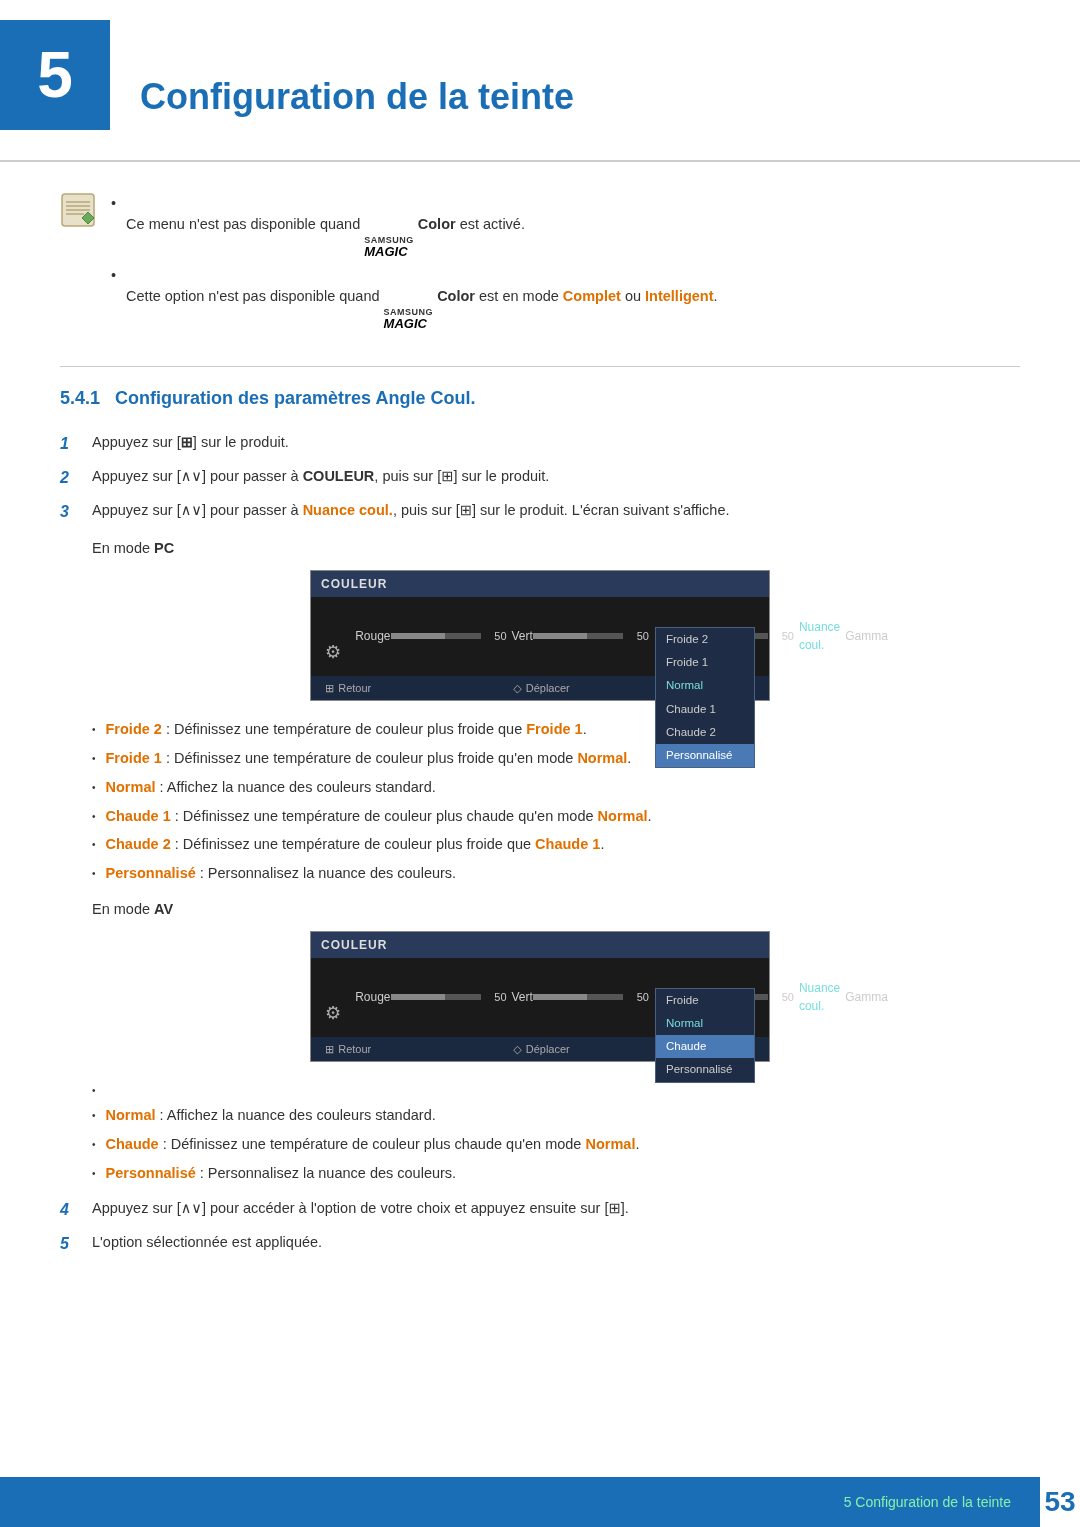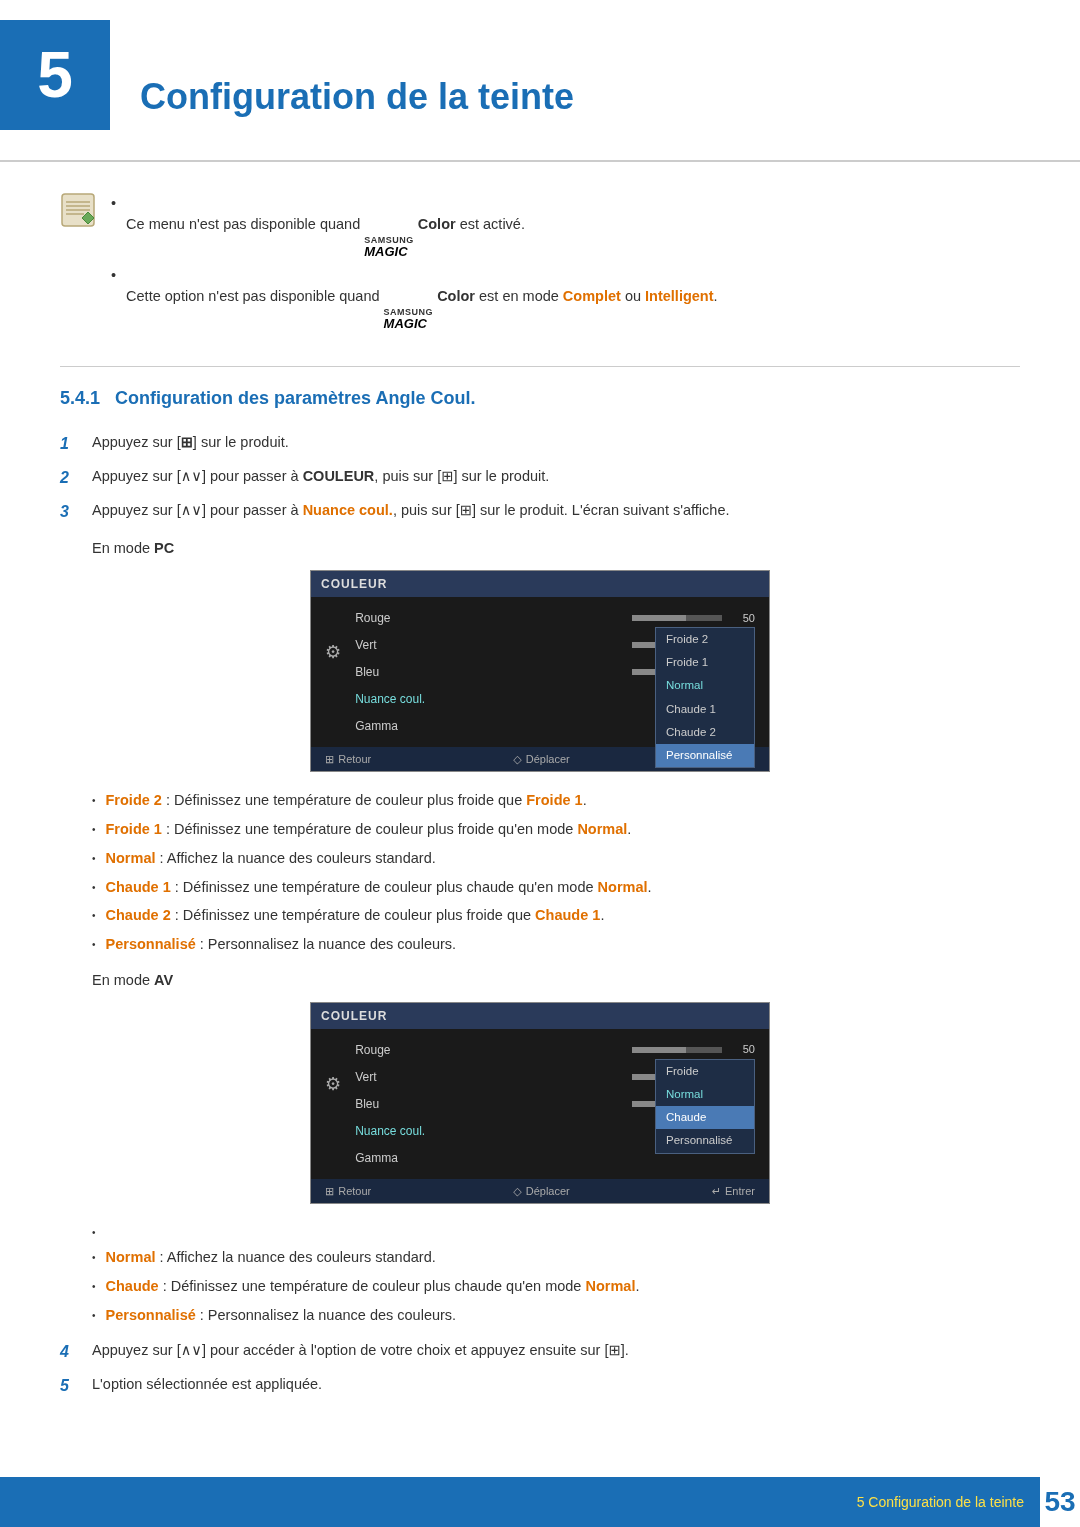--- a/index.html
+++ b/index.html
@@ -138,38 +138,38 @@
       padding-top: 4px;
     }
     .monitor-icon {
       color: #aaa;
       font-size: 18px;
       margin-top: 28px;
     }
     .monitor-menu {
       flex: 1;
       display: flex;
-      flex-direction: column;
+      flex-direction: row;
       gap: 5px;
     }
     .menu-row {
       display: flex;
       align-items: center;
       justify-content: space-between;
       color: #ccc;
       font-size: 12px;
       padding: 2px 0;
     }
     .menu-row.active-item {
       color: #7dd;
     }
     .menu-bar-container {
       display: flex;
       align-items: center;
-      gap: 13px;
+      gap: 6px;
       font-size: 11px;
     }
     .menu-bar {
       width: 90px;
       height: 6px;
       background: #555;
       position: relative;
     }
     .menu-bar-fill {
       height: 100%;
@@ -248,22 +248,22 @@
       background: #1a6eb5;
       color: #fff;
       display: flex;
       align-items: center;
       justify-content: flex-end;
       padding: 10px 40px;
       font-size: 14px;
       height: 50px;
     }
     .footer-text {
-      color: #fde047;
-      margin-right: 16px;
+      color: #86efac;
+      margin-right: 29px;
     }
     .footer-page {
       font-size: 28px;
       font-weight: bold;
       background: #fff;
       color: #1a6eb5;
       width: 40px;
       height: 50px;
       display: flex;
       align-items: center;

